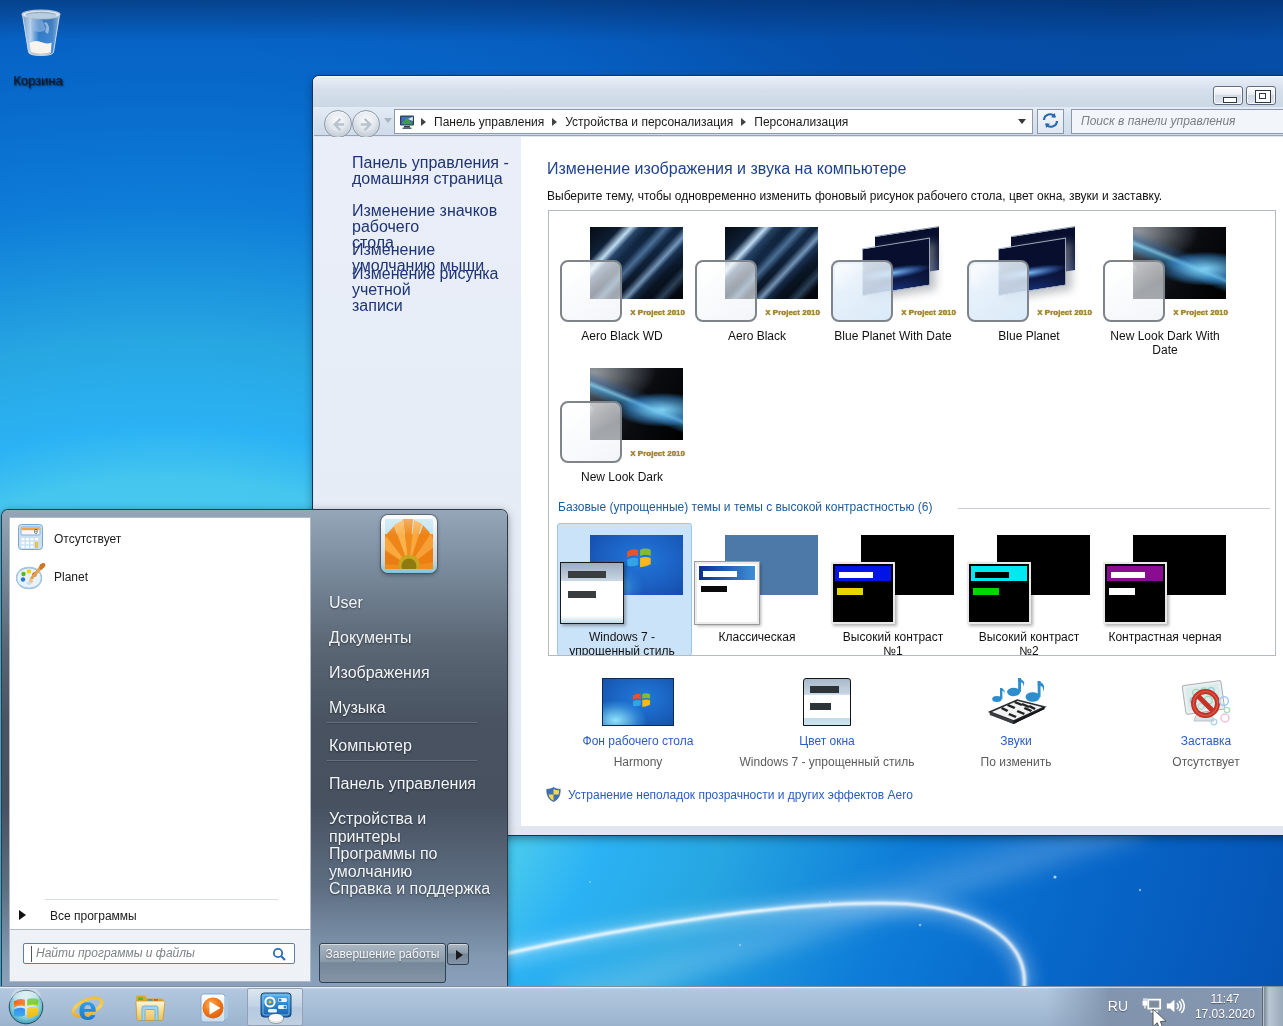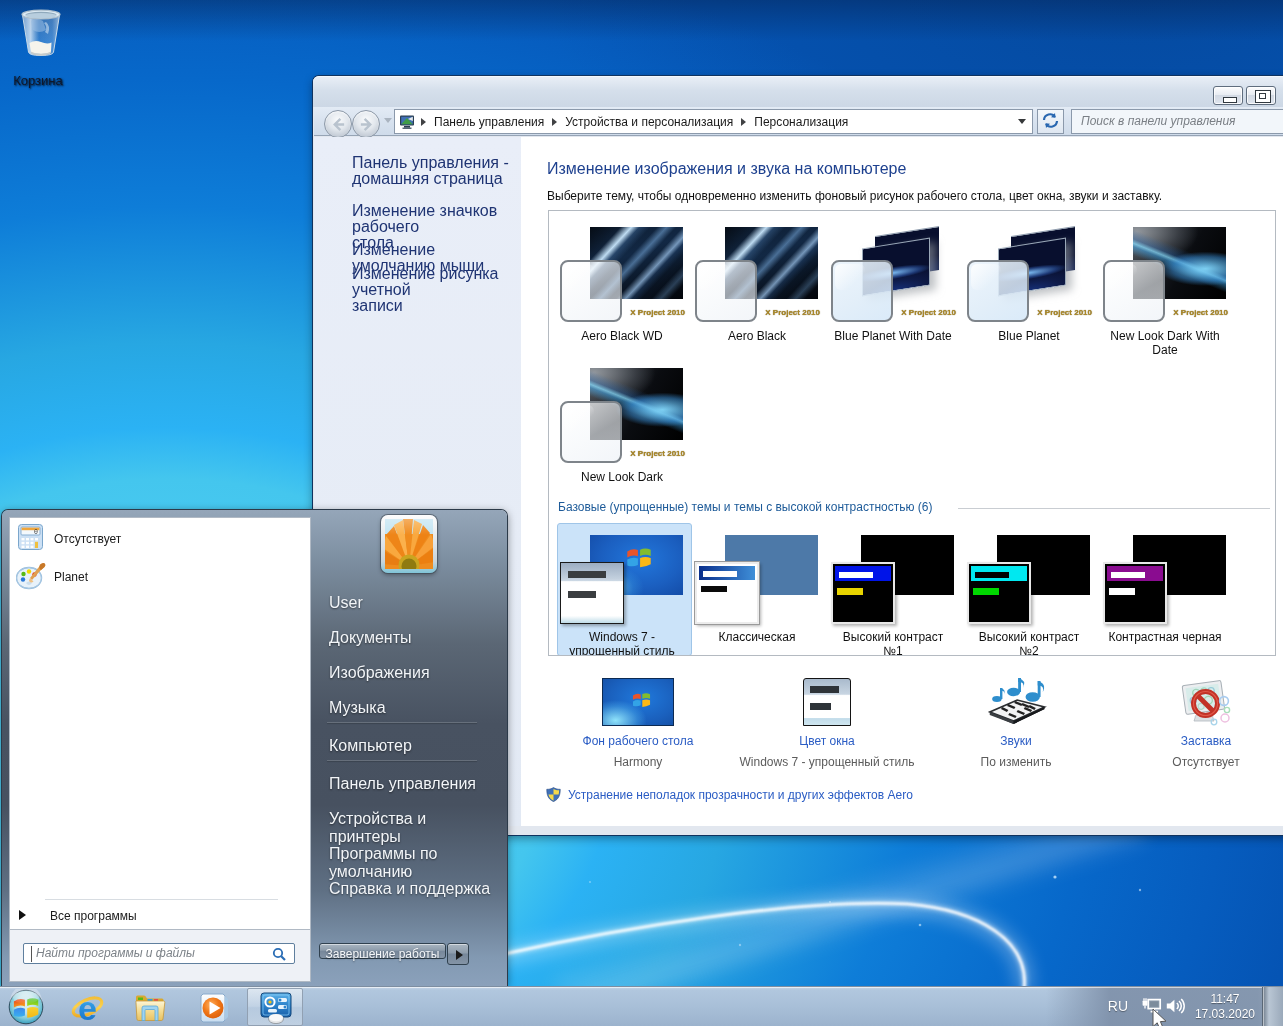--- a/index.html
+++ b/index.html
@@ -165,21 +165,21 @@
   color:#7c8288; font-style:italic; line-height:19px; padding-left:12px; font-size:12px; }
 .mitem { position:absolute; left:44px; color:#1a1a1a; font-size:12px; }
 #allprog { position:absolute; left:48px; top:399px; color:#1a1a1a; font-size:12px; }
 #allarr { position:absolute; left:17px; top:400px; width:0; height:0; border-top:5px solid transparent; border-bottom:5px solid transparent; border-left:7px solid #111; }
 #mlsep { position:absolute; left:43px; top:389px; width:233px; height:1px; background:#d8dde2; }
 #mright { position:absolute; left:309px; top:0px; width:191px; height:469px; }
 #mright .r { position:absolute; left:18px; color:#f2f5f8; font-size:16px; text-shadow:0 1px 2px rgba(0,0,0,0.5); }
 #mright .sep { position:absolute; left:16px; width:150px; height:1px; background:rgba(255,255,255,0.17); box-shadow:0 1px 1px rgba(0,0,0,0.2); }
 #userpic { position:absolute; left:70px; top:5px; width:56px; height:58px; border-radius:7px;
   background:linear-gradient(180deg,#fdfdfd,#c9d4da 80%, #7fc4d8 100%); box-shadow:0 0 0 1px rgba(60,70,80,0.6), 0 2px 4px rgba(0,0,0,0.35); }
-#shutdown { position:absolute; left:8px; top:433px; width:127px; height:16px; border:1px solid #30414f; border-radius:3px;
+#shutdown { position:absolute; left:8px; top:433px; width:127px; height:40px; border:1px solid #30414f; border-radius:3px;
   background:linear-gradient(180deg, #aab6c2 0%, #8d9cab 45%, #76879a 50%, #8494a6 100%);
   color:#f4f7fa; text-align:center; line-height:20px; font-size:12px; text-shadow:0 1px 2px rgba(0,0,0,0.45);
   box-shadow:inset 0 1px 0 rgba(255,255,255,0.5); }
 #shutarr { position:absolute; left:136px; top:433px; width:22px; height:22px; border:1px solid #30414f; border-radius:3px;
   background:linear-gradient(180deg, #aab6c2 0%, #8d9cab 45%, #76879a 50%, #8494a6 100%);
   box-shadow:inset 0 1px 0 rgba(255,255,255,0.5); }
 #shutarr::after { content:""; position:absolute; left:8px; top:6px; width:0; height:0;
   border-top:5px solid transparent; border-bottom:5px solid transparent; border-left:7px solid #1a1a1a; }
 
 

